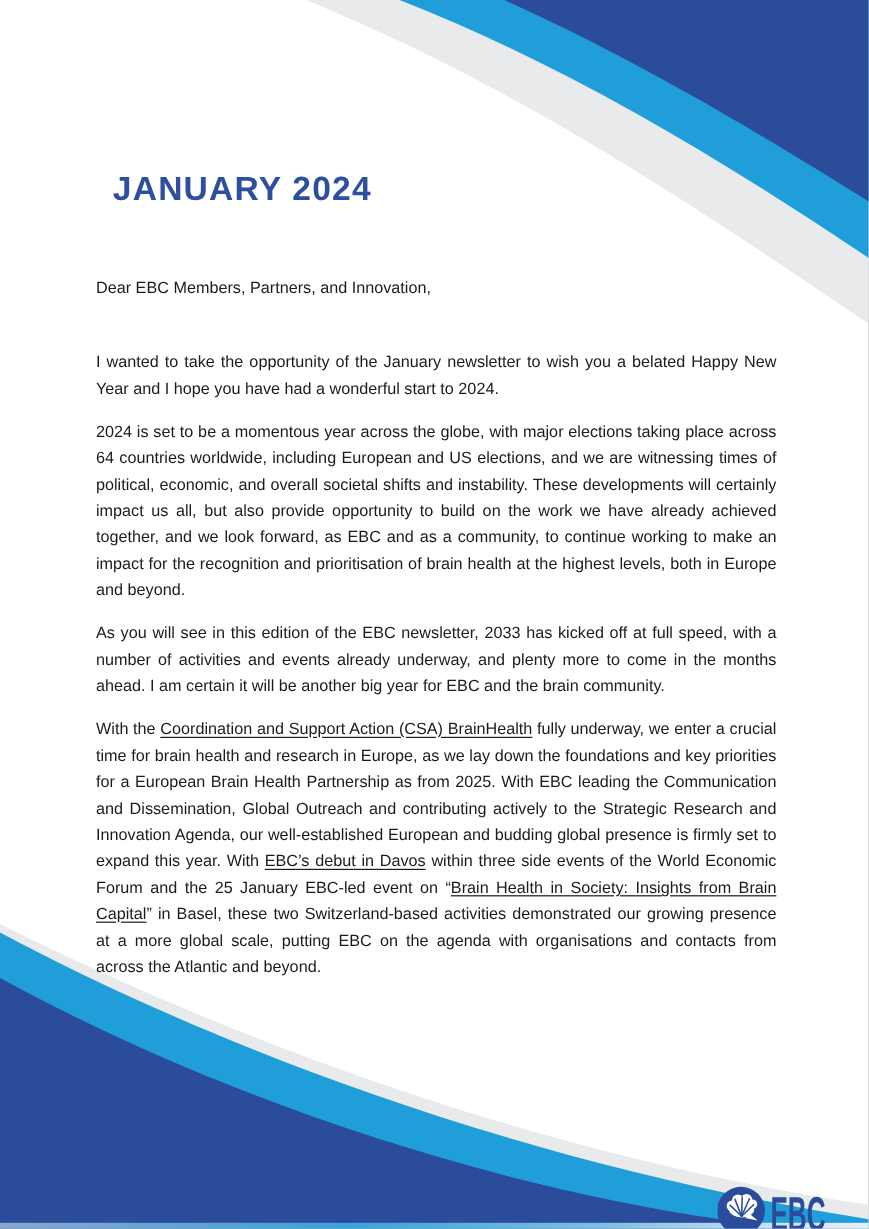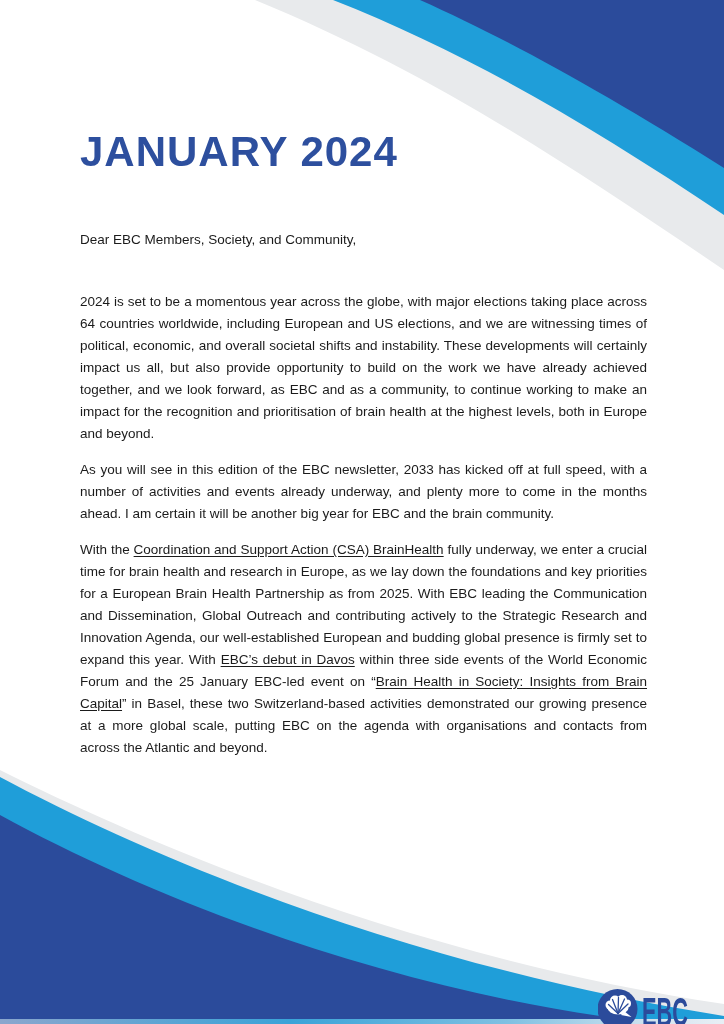--- a/index.html
+++ b/index.html
@@ -12,22 +12,22 @@
     margin:0 auto;
   }
   .deco{position:absolute;pointer-events:none;display:block;}
   .deco-top{top:0;left:0;}
   .deco-bottom{top:770px;left:0;}
   .bottom-strip{
     position:absolute;left:0;bottom:0;width:724px;height:5px;
     background:linear-gradient(90deg,#8aa6cd 0%,#3aa3d8 40%,#7fc0e2 70%,#d8e6f0 92%,#e8eff5 100%);
   }
   h1.title{
-    position:absolute;left:80px;top:128px;margin:0;
-    font-size:42px;font-weight:bold;letter-spacing:1px;
+    position:absolute;left:80px;top:128px;margin:14px;
+    font-size:28px;font-weight:bold;letter-spacing:1px;
     color:#2d4f9e;
   }
   .letter{
     position:absolute;left:80px;top:229px;width:567px;
     font-size:13.5px;line-height:22px;color:#1b1b1b;
     text-align:justify;
   }
   .letter p{margin:0 0 14px 0;}
   .letter p.salutation{margin-bottom:40px;text-align:left;}
   .letter a{
@@ -53,22 +53,23 @@
     <path d="M0,0 C170,85 430,190 724,234 L724,254 L0,254 Z" fill="#e8eaec"></path>
     <path d="M0,7 C165,95 420,198 724,246 L724,254 L0,254 Z" fill="#1f9ed9"></path>
     <path d="M0,45 C155,130 375,213 600,246 C625,250 640,252 652,254 L0,254 Z" fill="#2b4b9b"></path>
   </svg>
 
   <div class="bottom-strip"></div>
 
   <h1 class="title">JANUARY 2024</h1>
 
   <div class="letter">
-    <p class="salutation">Dear EBC Members, Society, and Community,</p>
+    <p class="salutation">Dear EBC Members, Partners, and Innovation,</p>
 
+    <p>I wanted to take the opportunity of the January newsletter to wish you a belated Happy New Year and I hope you have had a wonderful start to 2024.</p>
 
     <p>2024 is set to be a momentous year across the globe, with major elections taking place across 64 countries worldwide, including European and US elections, and we are witnessing times of political, economic, and overall societal shifts and instability. These developments will certainly impact us all, but also provide opportunity to build on the work we have already achieved together, and we look forward, as EBC and as a community, to continue working to make an impact for the recognition and prioritisation of brain health at the highest levels, both in Europe and beyond.</p>
 
     <p>As you will see in this edition of the EBC newsletter, 2033 has kicked off at full speed, with a number of activities and events already underway, and plenty more to come in the months ahead. I am certain it will be another big year for EBC and the brain community.</p>
 
     <p><span>With the </span><a>Coordination and Support Action (CSA) BrainHealth</a><span> fully underway, we enter a crucial time for brain health and research in Europe, as we lay down the foundations and key priorities for a European Brain Health Partnership as from 2025. With EBC leading the Communication and Dissemination, Global Outreach and contributing actively to the Strategic Research and Innovation Agenda, our well-established European and budding global presence is firmly set to expand this year. With </span><a>EBC’s debut in Davos</a><span> within three side events of the World Economic Forum and the 25 January EBC-led event on “</span><a>Brain Health in Society: Insights from Brain Capital</a><span>” in Basel, these two Switzerland-based activities demonstrated our growing presence at a more global scale, putting EBC on the agenda with organisations and contacts from across the Atlantic and beyond.</span></p>
   </div>
 
   <div class="logo">
     <svg width="104" height="72" viewBox="0 0 104 72" aria-hidden="true">

